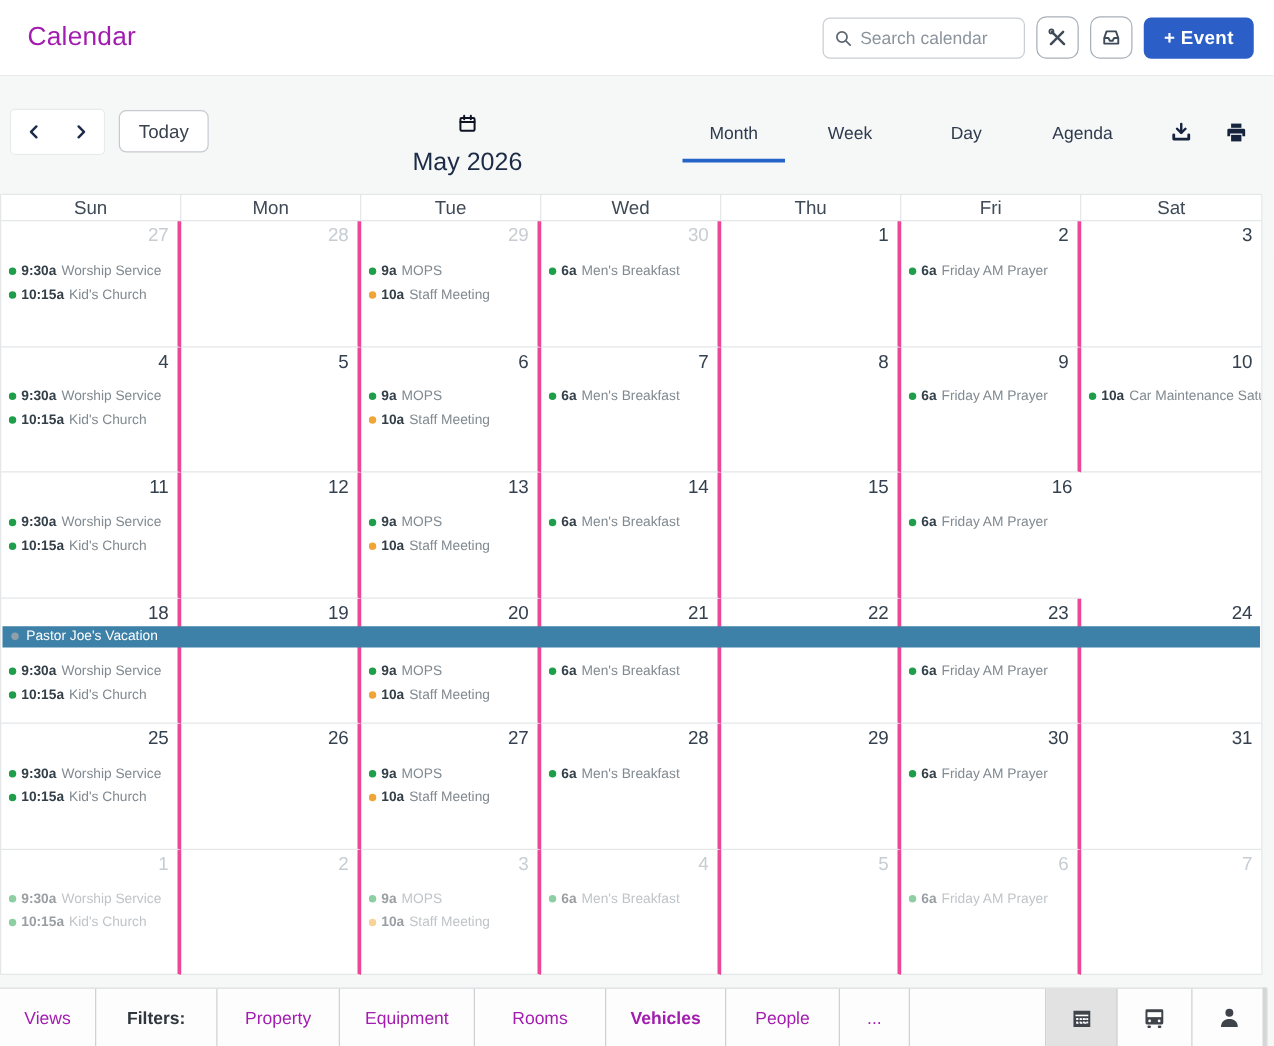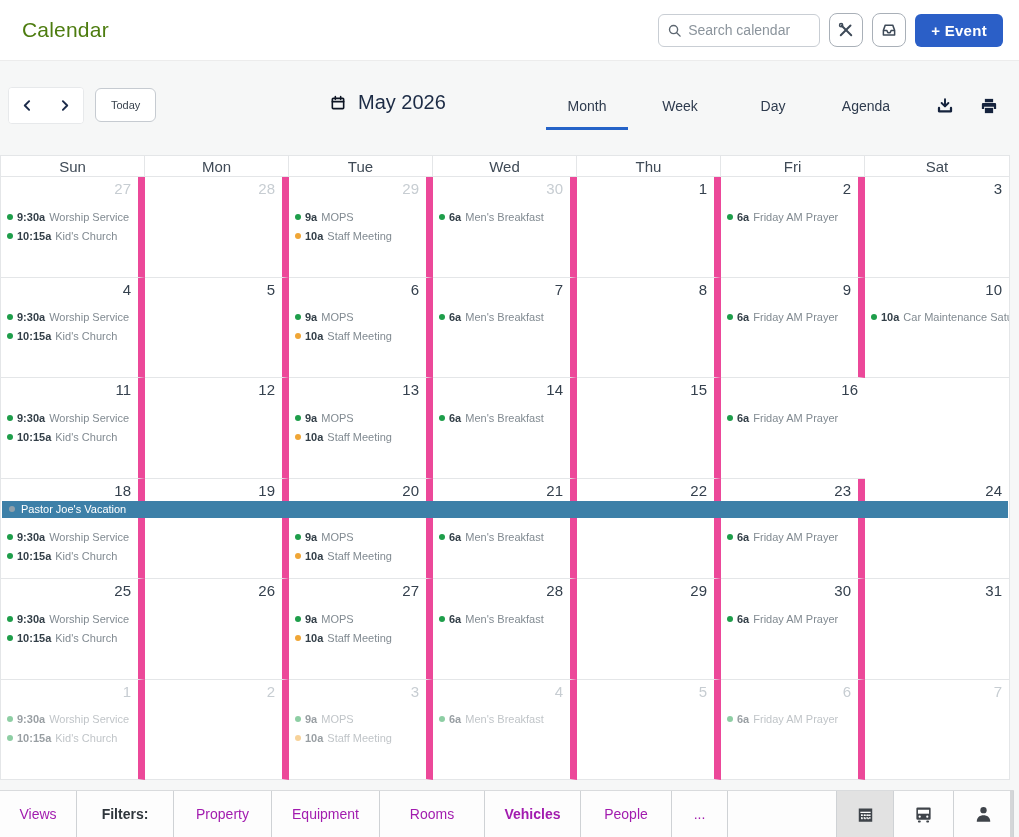--- a/index.html
+++ b/index.html
@@ -9,21 +9,21 @@
     background:#f6f7f7; position:relative; color:#2e3b4e;
   }
 
   
   .app-header {
     position:absolute; top:0; left:0; width:1019px; height:61px;
     background:#fff; border-bottom:1px solid #ececec;
   }
   .page-title {
     position:absolute; left:22px; top:18px;
-    font-size:21px; color:#4d7c0f; letter-spacing:.2px;
+    font-size:21px; color:#a21caf; letter-spacing:.2px;
   }
   .header-right {
     position:absolute; right:16px; top:13px; display:flex; align-items:center; gap:9px;padding-left:20px;
   }
   .search-box {
     width:162px; height:33px; border:1px solid #c9ced4; border-radius:6px;
     display:flex; align-items:center; padding:0 8px; background:#fff; gap:6px;
   }
   .search-box svg { width:15px; height:15px; color:#5c6670; flex:0 0 auto; }
   .search-box input {
@@ -50,25 +50,25 @@
     border:1px solid #e7e9eb; border-radius:4px; background:#fff; overflow:hidden;
   }
   .nav-btn {
     width:37px; height:100%; background:#fff; border:none; cursor:pointer;
     display:flex; align-items:center; justify-content:center; color:#1c2b4a;
   }
   .nav-btn svg { width:13px; height:13px; }
   .today-btn {
     position:absolute; left:95px; top:27px; height:34px; padding:0 15px;
     background:#fff; border:1px solid #c6cbd1; border-radius:6px; cursor:pointer;
-    font-size:11px; color:#39434e; font-family:"Liberation Sans", sans-serif;
+    font-size:15px; color:#39434e; font-family:"Liberation Sans", sans-serif;
   }
   .month-title {
     position:absolute; left:330px; top:30px; display:flex; align-items:center; gap:12px;
-    font-size:20px; font-weight:500; color:#1c2b45;
+    font-size:20px; font-weight:500; color:#1c2b45;flex-direction:column;
   }
   .month-title svg { width:16px; height:16px; color:#0d1524; }
   .tabs { position:absolute; left:546px; top:33px; display:flex; }
   .tab {
     width:82px; margin-right:11px; text-align:center; font-size:14px; color:#2e3b4e;
     padding:4px 0 13px; cursor:pointer; border-bottom:3px solid transparent;
   }
   .tab.active { border-bottom-color:#2563c8; }
   .toolbar .mini-action { position:absolute; top:36px; width:18px; height:18px; color:#15233d; cursor:pointer; }
   .mini-action svg { width:18px; height:18px; }
@@ -84,21 +84,21 @@
     display:grid; grid-template-columns:repeat(7,1fr); height:22px;
     border-top:1px solid #e4e6e8; border-bottom:1px solid #e4e6e8;
   }
   .wd {
     font-size:15px; color:#3f4a56; text-align:center; line-height:21px;
     border-right:1px solid #e4e6e8; overflow:hidden;
   }
   .wd:last-child { border-right:none; }
   .week { position:relative; display:grid; grid-template-columns:repeat(7,1fr); height:100.5px; }
   .day {
-    border-right:7px solid #ec4899; border-bottom:1px solid #e4e6e8;
+    border-right:3px solid #ec4899; border-bottom:1px solid #e4e6e8;
     padding:2px 0 0; overflow:hidden; position:relative;
   }
   .day:last-child { border-right:none; }
   .dnum {
     text-align:right; padding-right:7px; font-size:15px; color:#35414e; height:22px; line-height:20px;
   }
   .day.out .dnum { color:#c7cdd2; }
   .events { padding:6px 0 0 6px; }
   .week.has-banner .events { padding-top:25px; }
   .event-line {

